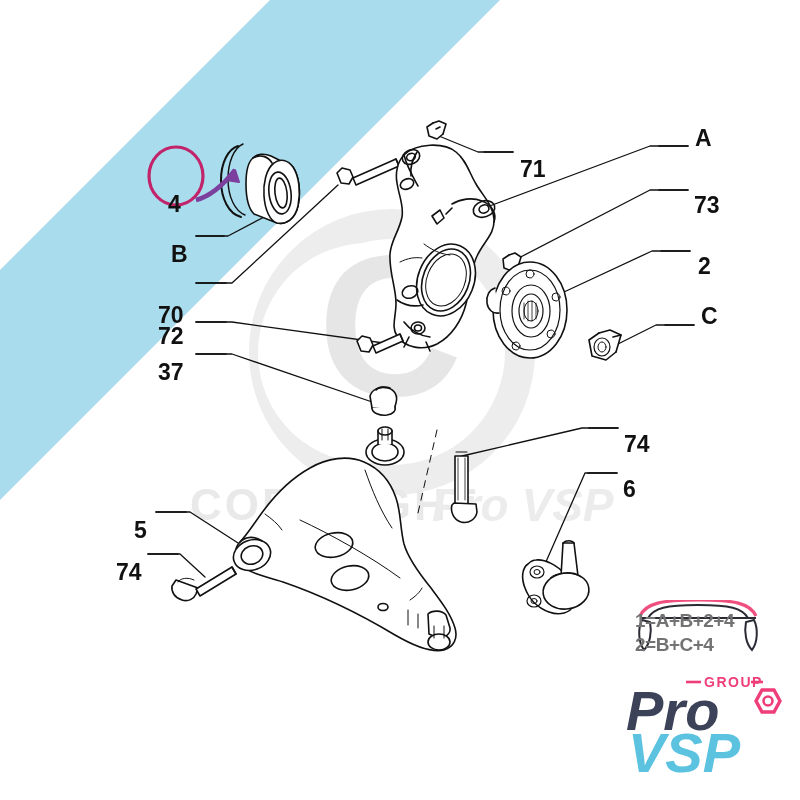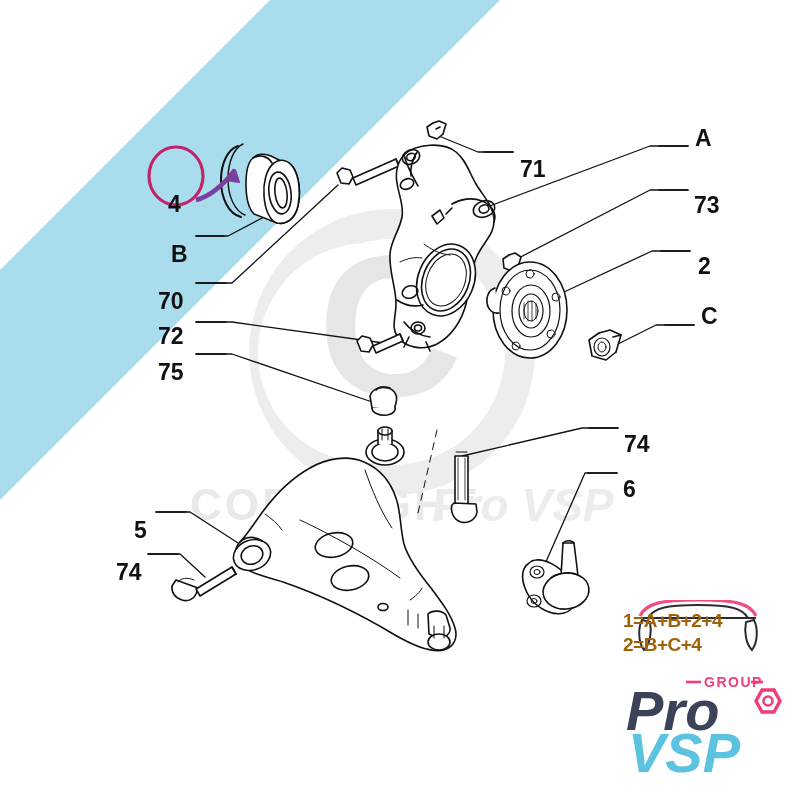--- a/index.html
+++ b/index.html
@@ -6,22 +6,22 @@
   html,body{margin:0;padding:0;background:#fff;}
   body{width:800px;height:800px;overflow:hidden;
        font-family:"Liberation Sans",sans-serif;}
   #stage{position:relative;width:800px;height:800px;background:#ffffff;}
   #stage svg.layer{position:absolute;left:0;top:0;width:800px;height:800px;}
   .lbl{position:absolute;font-family:"Liberation Sans",sans-serif;
        font-weight:bold;color:#111;white-space:nowrap;line-height:1;}
   .lbl.n{font-size:23px;margin-top:24px;}
   .lbl.a{font-size:23px;}
   #legendbox{position:absolute;left:622px;top:608px;width:152px;height:52px;}
-  #legendbox .ltext{position:absolute;left:1px;top:0;width:152px;
-       font-size:19px;font-weight:bold;color:#a16207;
+  #legendbox .ltext{position:absolute;left:13px;top:0;width:152px;
+       font-size:19px;font-weight:bold;color:#737373;
        font-family:"Liberation Sans",sans-serif;letter-spacing:-0.5px;}
   #legendbox .l1{top:2px;}
   #legendbox .l2{top:26px;}
   #logo{position:absolute;left:612px;top:668px;width:178px;height:110px;}
   .wm-diag{position:absolute;left:-120px;top:150px;width:620px;
      font-size:46px;font-weight:bold;color:#ffffff;
      transform:rotate(-41deg);transform-origin:left top;
      font-family:"Liberation Sans",sans-serif;letter-spacing:1px;
      pointer-events:none;}
   .wm-copy{position:absolute;left:190px;top:480px;font-size:44px;
@@ -291,23 +291,23 @@
   </svg>
 
   <svg class="layer">
     <ellipse cx="176" cy="176" rx="27" ry="29" fill="none" stroke="#c2246b" stroke-width="3.2"></ellipse>
     <path d="M196 200 C212 196 224 184 235 170" fill="none" stroke="#7b3f9d" stroke-width="4.5"></path>
     <path d="M235 170 L226 180 L239 182 Z" fill="#7b3f9d" stroke="#7b3f9d" stroke-width="2" stroke-linejoin="round"></path>
   </svg>
 
   <div class="lbl n" style="left:168px;top:169px">4</div>
   <div class="lbl n" style="left:171px;top:219px">B</div>
-  <div class="lbl n" style="left:158px;top:266px">70</div>
+  <div class="lbl n" style="left:158px;top:280px">70</div>
   <div class="lbl n" style="left:158px;top:301px">72</div>
-  <div class="lbl n" style="left:158px;top:337px">75</div>
+  <div class="lbl n" style="left:158px;top:337px">37</div>
   <div class="lbl n" style="left:134px;top:495px">5</div>
   <div class="lbl n" style="left:116px;top:537px">74</div>
   <div class="lbl n" style="left:520px;top:134px">71</div>
   <div class="lbl a" style="left:695px;top:127px">A</div>
   <div class="lbl n" style="left:694px;top:170px">73</div>
   <div class="lbl n" style="left:698px;top:231px">2</div>
   <div class="lbl a" style="left:701px;top:305px">C</div>
   <div class="lbl n" style="left:624px;top:409px">74</div>
   <div class="lbl n" style="left:623px;top:454px">6</div>
 

